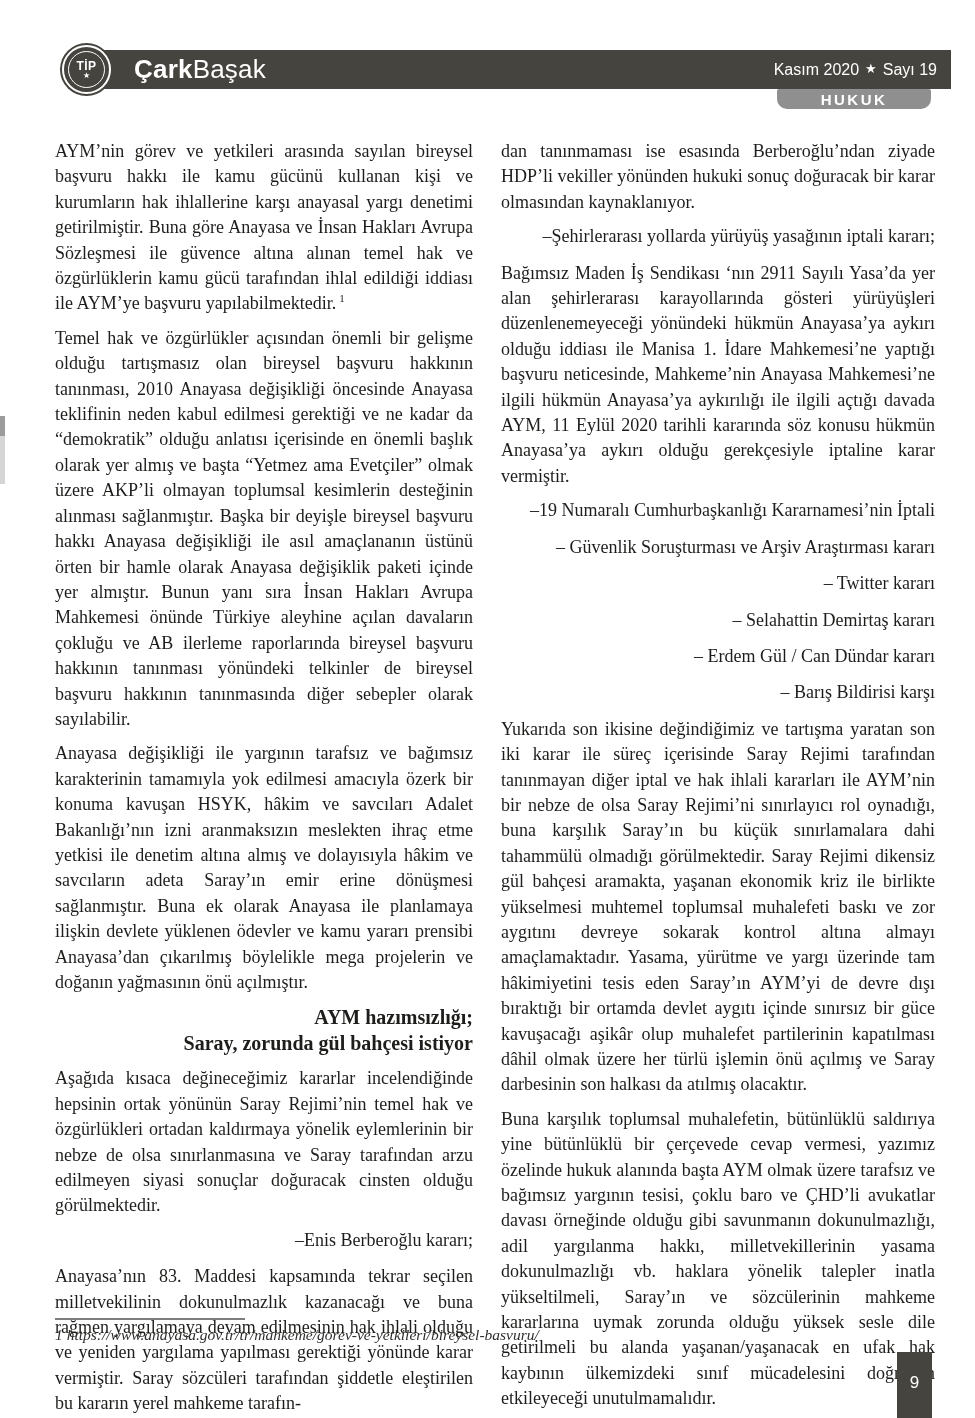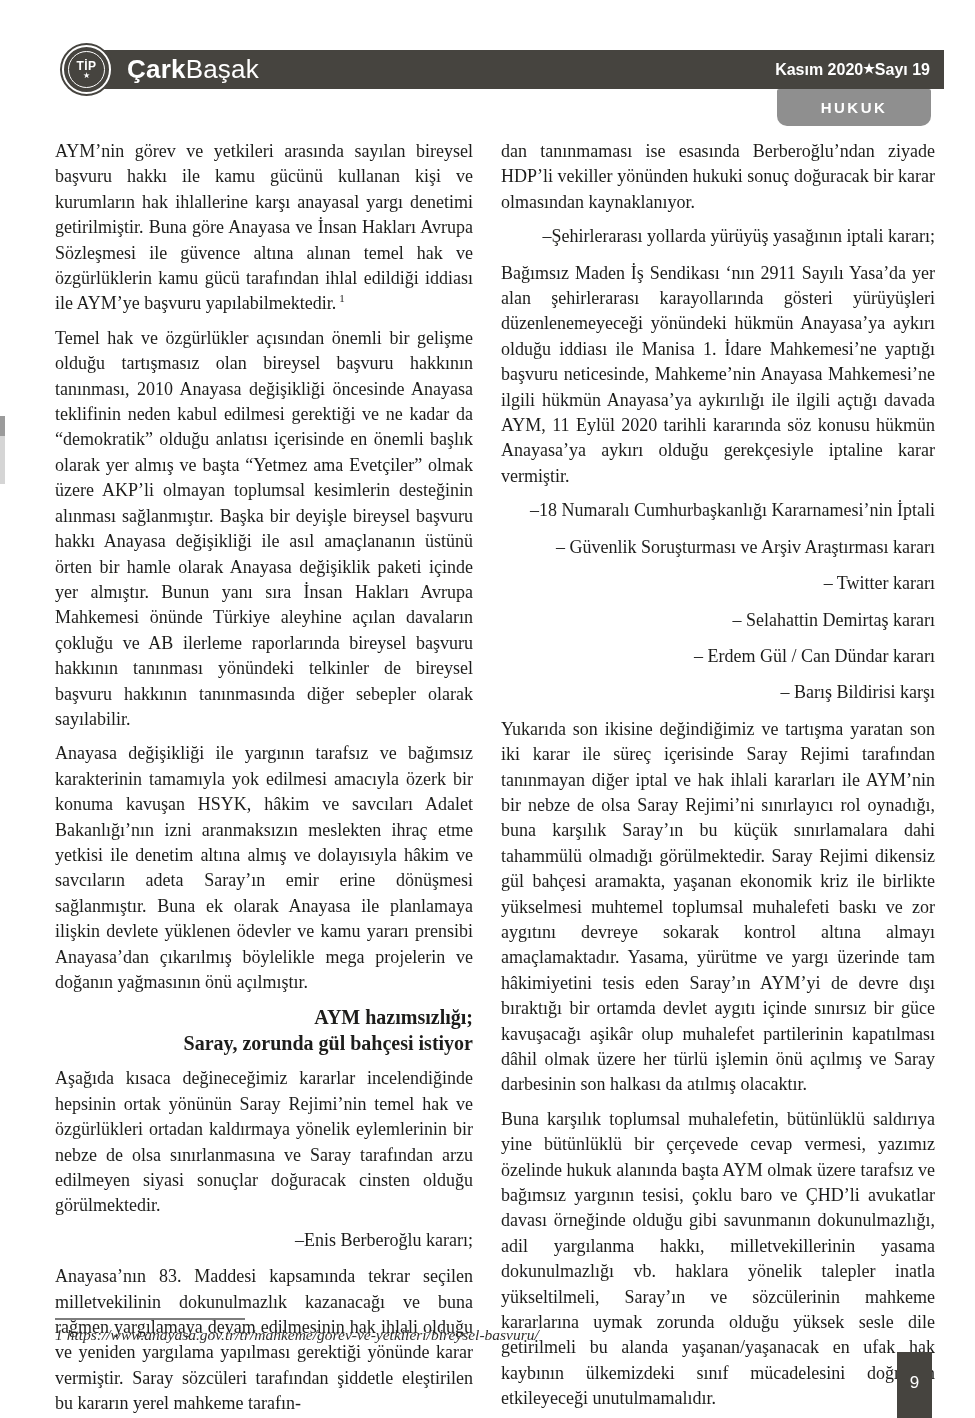--- a/index.html
+++ b/index.html
@@ -9,34 +9,34 @@
     width: 975px;
     height: 1418px;
     position: relative;
     font-family: "Liberation Serif", serif;
     color: #1d1d1b;
     overflow: hidden;
   }
   
   .topbar {
     position: absolute;
-    left: 94px; top: 50px;
+    left: 101px; top: 50px;
     width: 850px; height: 39px;
     background: #46443f;
     display: flex;
     align-items: center;
     font-family: "Liberation Sans", sans-serif;
   }
   .brand { margin-left: 33px; color: #ffffff; font-size: 26px; letter-spacing: 0.2px; white-space: nowrap; }
   .brand .b-bold  { font-weight: 700; }
   .brand .b-light { font-weight: 400; }
   .issue {
     margin-left: auto; margin-right: 14px;
-    color: #ffffff; font-size: 16px; font-weight: 700;
-    display: flex; align-items: center; white-space: nowrap;
+    color: #ffffff; font-size: 16px; font-weight: 400;
+    display: flex; align-items: center; gap: 6px; white-space: nowrap;
   }
   .issue .star { font-size: 13px; position: relative; top: -1px; }
   .logo {
     position: absolute; left: 62px; top: 45px;
     width: 49px; height: 49px;
     border-radius: 50%;
     background: #46443f;
     border: 2px solid #ffffff;
     box-shadow: 0 0 0 2px #46443f;
     box-sizing: border-box;
@@ -48,21 +48,21 @@
     border: 1.5px solid #ffffff;
     box-sizing: border-box;
     display: flex; flex-direction: column; align-items: center; justify-content: center;
     color: #ffffff;
     font-family: "Liberation Sans", sans-serif;
   }
   .logo-text { font-size: 12px; font-weight: 700; letter-spacing: 0.5px; line-height: 12px; }
   .logo-star { font-size: 8px; line-height: 8px; }
   .section-badge {
     position: absolute; left: 777px; top: 89px;
-    width: 154px; height: 37px;
+    width: 154px; height: 20px;
     background: #8f8f8f;
     border-radius: 2px 2px 10px 10px;
     color: #ffffff;
     font-family: "Liberation Sans", sans-serif;
     font-size: 15px; font-weight: 700; letter-spacing: 2.5px;
     display: flex; align-items: center; justify-content: center;
   }
   
   .content {
     position: absolute;
@@ -147,21 +147,21 @@
     </div>
     <p class="para">Aşağıda kısaca değineceğimiz kararlar incelendiğinde hepsinin ortak yönünün Saray Rejimi’nin temel hak ve özgürlükleri ortadan kaldırmaya yönelik eylemlerinin bir nebze de olsa sınırlanmasına ve Saray tarafından arzu edilmeyen siyasi sonuçlar doğuracak cinsten olduğu görülmektedir.</p>
     <div class="karar">–Enis Berberoğlu kararı;</div>
     <p class="para">Anayasa’nın 83. Maddesi kapsamında tekrar seçilen milletvekilinin dokunulmazlık kazanacağı ve buna rağmen yargılamaya devam edilmesinin hak ihlali olduğu ve yeniden yargılama yapılması gerektiği yönünde karar vermiştir. Saray sözcüleri tarafından şiddetle eleştirilen bu kararın yerel mahkeme tarafın-</p>
   </div>
 
   <div class="col">
     <p class="para">dan tanınmaması ise esasında Berberoğlu’ndan ziyade HDP’li vekiller yönünden hukuki sonuç doğuracak bir karar olmasından kaynaklanıyor.</p>
     <div class="karar">–Şehirlerarası yollarda yürüyüş yasağının iptali kararı;</div>
     <p class="para">Bağımsız Maden İş Sendikası ‘nın 2911 Sayılı Yasa’da yer alan şehirlerarası karayollarında gösteri yürüyüşleri düzenlenemeyeceği yönündeki hükmün Anayasa’ya aykırı olduğu iddiası ile Manisa 1. İdare Mahkemesi’ne yaptığı başvuru neticesinde, Mahkeme’nin Anayasa Mahkemesi’ne ilgili hükmün Anayasa’ya aykırılığı ile ilgili açtığı davada AYM, 11 Eylül 2020 tarihli kararında söz konusu hükmün Anayasa’ya aykırı olduğu gerekçesiyle iptaline karar vermiştir.</p>
-    <div class="karar">–18 Numaralı Cumhurbaşkanlığı Kararnamesi’nin İptali</div>
+    <div class="karar">–19 Numaralı Cumhurbaşkanlığı Kararnamesi’nin İptali</div>
     <div class="karar">– Güvenlik Soruşturması ve Arşiv Araştırması kararı</div>
     <div class="karar">– Twitter kararı</div>
     <div class="karar">– Selahattin Demirtaş kararı</div>
     <div class="karar">– Erdem Gül / Can Dündar kararı</div>
     <div class="karar">– Barış Bildirisi karşı</div>
     <p class="para">Yukarıda son ikisine değindiğimiz ve tartışma yaratan son iki karar ile süreç içerisinde Saray Rejimi tarafından tanınmayan diğer iptal ve hak ihlali kararları ile AYM’nin bir nebze de olsa Saray Rejimi’ni sınırlayıcı rol oynadığı, buna karşılık Saray’ın bu küçük sınırlamalara dahi tahammülü olmadığı görülmektedir. Saray Rejimi dikensiz gül bahçesi aramakta, yaşanan ekonomik kriz ile birlikte yükselmesi muhtemel toplumsal muhalefeti baskı ve zor aygıtını devreye sokarak kontrol altına almayı amaçlamaktadır. Yasama, yürütme ve yargı üzerinde tam hâkimiyetini tesis eden Saray’ın AYM’yi de devre dışı bıraktığı bir ortamda devlet aygıtı içinde sınırsız bir güce kavuşacağı aşikâr olup muhalefet partilerinin kapatılması dâhil olmak üzere her türlü işlemin önü açılmış ve Saray darbesinin son halkası da atılmış olacaktır.</p>
     <p class="para">Buna karşılık toplumsal muhalefetin, bütünlüklü saldırıya yine bütünlüklü bir çerçevede cevap vermesi, yazımız özelinde hukuk alanında başta AYM olmak üzere tarafsız ve bağımsız yargının tesisi, çoklu baro ve ÇHD’li avukatlar davası örneğinde olduğu gibi savunmanın dokunulmazlığı, adil yargılanma hakkı, milletvekillerinin yasama dokunulmazlığı vb. haklara yönelik talepler inatla yükseltilmeli, Saray’ın ve sözcülerinin mahkeme kararlarına uymak zorunda olduğu yüksek sesle dile getirilmeli bu alanda yaşanan/yaşanacak en ufak hak kaybının ülkemizdeki sınıf mücadelesini doğrudan etkileyeceği unutulmamalıdır.</p>
   </div>
 </div>
 

